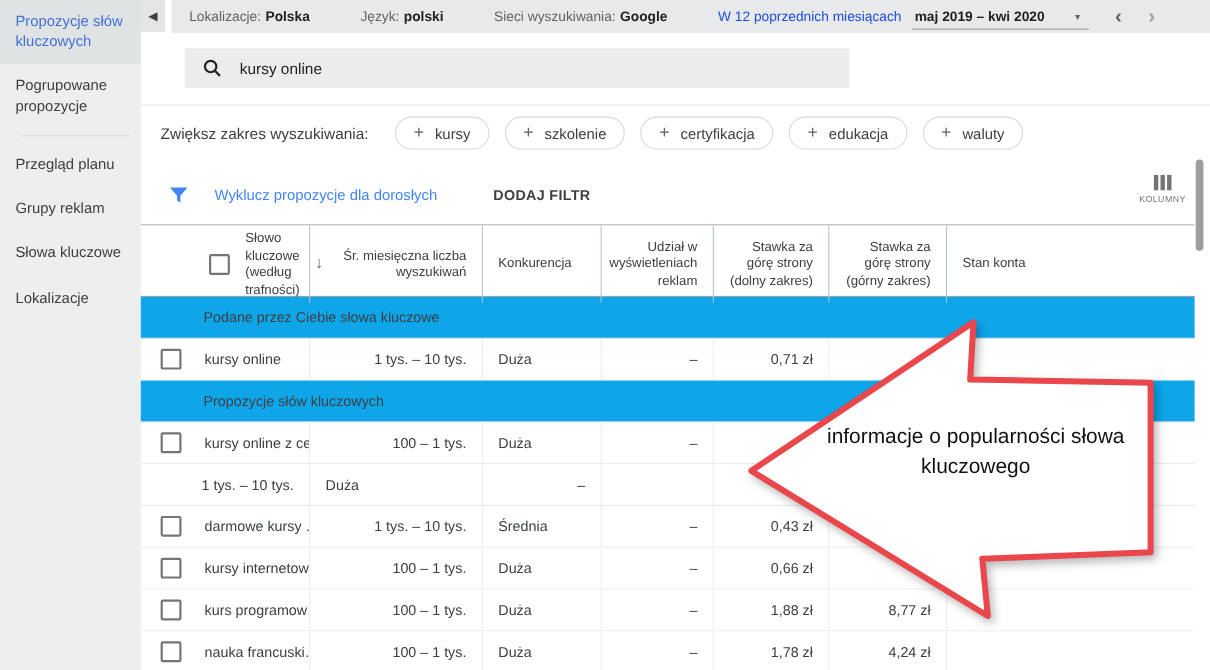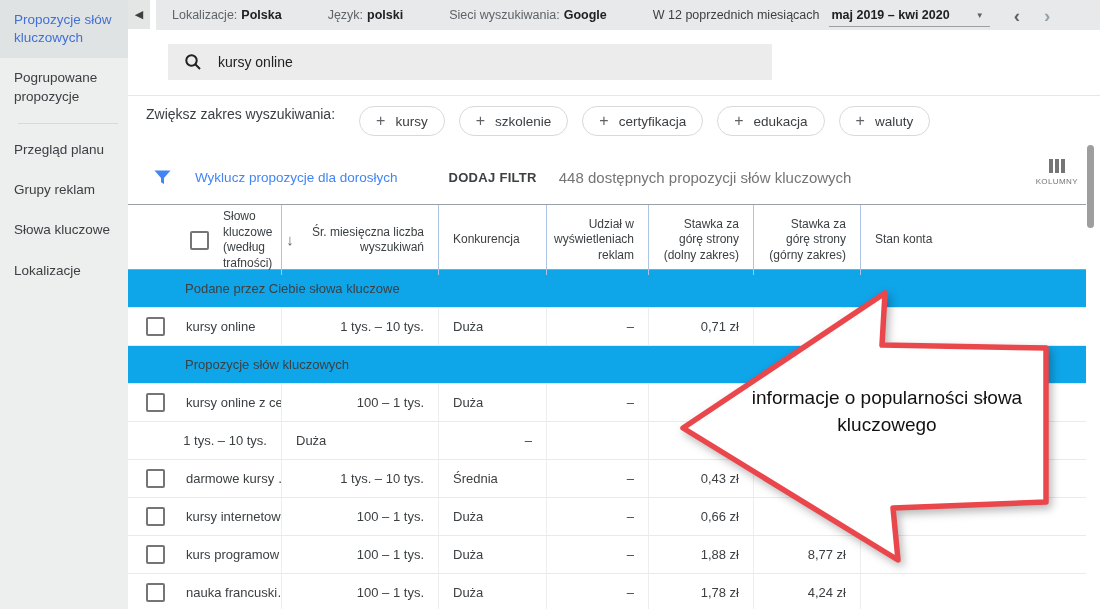--- a/index.html
+++ b/index.html
@@ -12,34 +12,34 @@
   .side-item.active{background:#e0e3e4;color:#4170d6;}
   .side-divider{height:1px;background:#d7d9d9;margin:6px 10px 6px 18px;}
 
   
   .collapse-btn{position:absolute;left:128px;top:0;width:22px;height:29px;background:#e4e5e5;
      display:flex;align-items:center;justify-content:center;font-size:11px;color:#3c4043;cursor:pointer;}
   .topbar{position:absolute;left:156px;top:0;width:944px;height:30px;background:#e8e9ea;
      display:flex;align-items:center;font-size:12.5px;color:#5f6368;box-sizing:border-box;padding-left:16px;}
   .setting{margin-right:46px;white-space:nowrap;}
   .setting b{color:#202124;font-weight:bold;margin-left:4px;}
-  .date-label{margin-right:10px;color:#404040;white-space:nowrap;}
+  .date-label{margin-right:10px;color:#1d4ed8;white-space:nowrap;}
   .date-value{color:#202124;font-weight:bold;border-bottom:1px solid #9aa0a6;padding:4px 40px 4px 2px;position:relative;white-space:nowrap;cursor:pointer;}
   .caret{position:absolute;right:6px;top:7px;font-size:8px;color:#5f6368;}
   .chev{font-size:19px;line-height:1;margin-left:24px;color:#5f6368;cursor:pointer;font-weight:bold;}
   .chev.next{color:#9aa0a6;}
 
   
   .search-bar{position:absolute;left:168px;top:44px;width:604px;height:36px;background:#ececec;
      display:flex;align-items:center;padding-left:16px;box-sizing:border-box;font-size:14px;color:#202124;}
   .search-bar svg{margin-right:16px;}
   .hline{position:absolute;left:128px;width:972px;height:1px;background:#e6e7e8;}
 
   
-  .broaden{position:absolute;left:146px;top:106px;display:flex;align-items:flex-start;font-size:14px;color:#3c4043;}
+  .broaden{position:absolute;left:146px;top:106px;display:flex;align-items:center;font-size:14px;color:#3c4043;}
   .broaden-label{margin-right:24px;}
   .chip{display:flex;align-items:center;border:1px solid #d7d9db;border-radius:16px;height:28px;
      padding:0 16px;margin-right:14px;font-size:13.5px;color:#3c4043;background:#fff;cursor:pointer;white-space:nowrap;}
   .chip .plus{font-size:16px;color:#5f6368;margin-right:10px;}
 
   
   .filter-row{position:absolute;left:128px;top:151px;width:958px;height:54px;border-bottom:1px solid #9aa0a6;
      display:flex;align-items:center;box-sizing:border-box;}
   .funnel{margin-left:26px;margin-right:24px;}
   .excl-link{color:#4285f4;font-size:13.5px;cursor:pointer;}
@@ -147,21 +147,20 @@
         </span>
       </span>
   </div>
 
   <div class="filter-row">
     <svg class="funnel" width="17" height="15" viewBox="0 0 17 15">
       <path d="M0.5,0.5 L16.5,0.5 L10,8 L10,14 L7,12.3 L7,8 Z" fill="#4285f4"></path>
     </svg>
     <span class="excl-link">Wyklucz propozycje dla dorosłych</span>
     <span class="add-filter">DODAJ FILTR</span>
-    <span class="count-text">448 dostępnych propozycji słów kluczowych</span>
     <span class="columns-btn">
       <span class="col-icon">
           <span></span>
           <span></span>
           <span></span>
         </span>
       <span class="columns-label">KOLUMNY</span>
     </span>
   </div>
 

